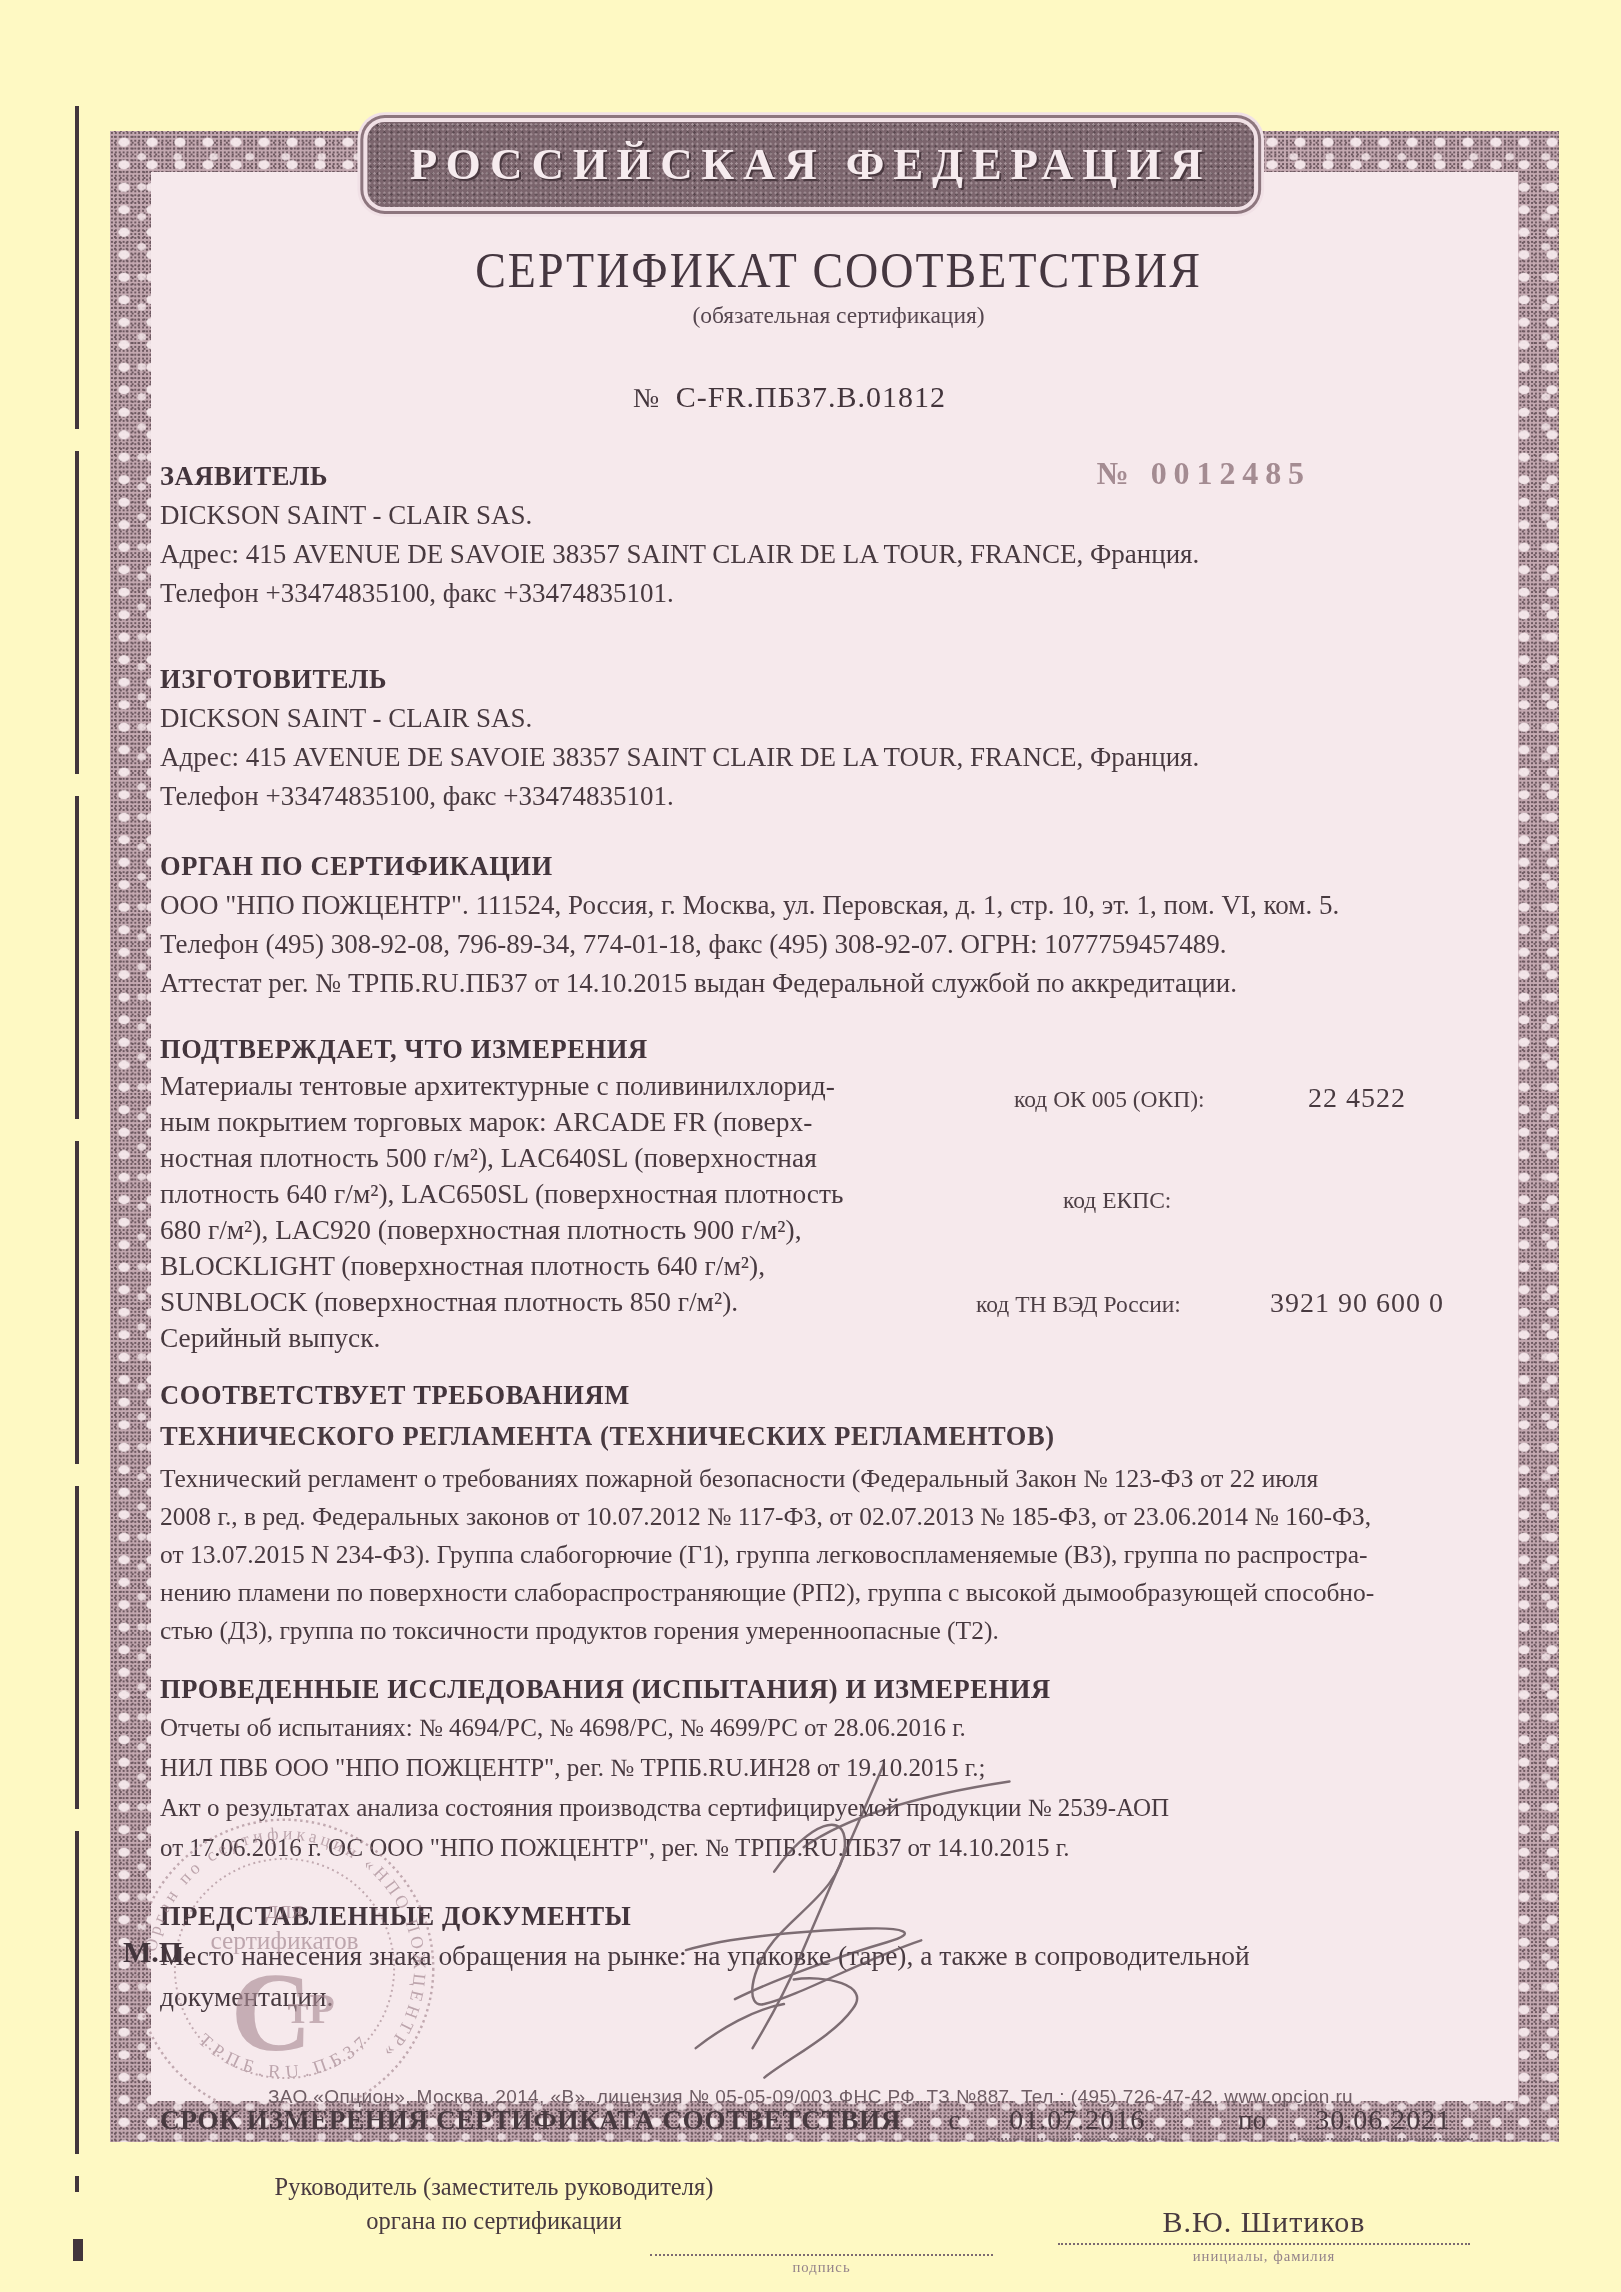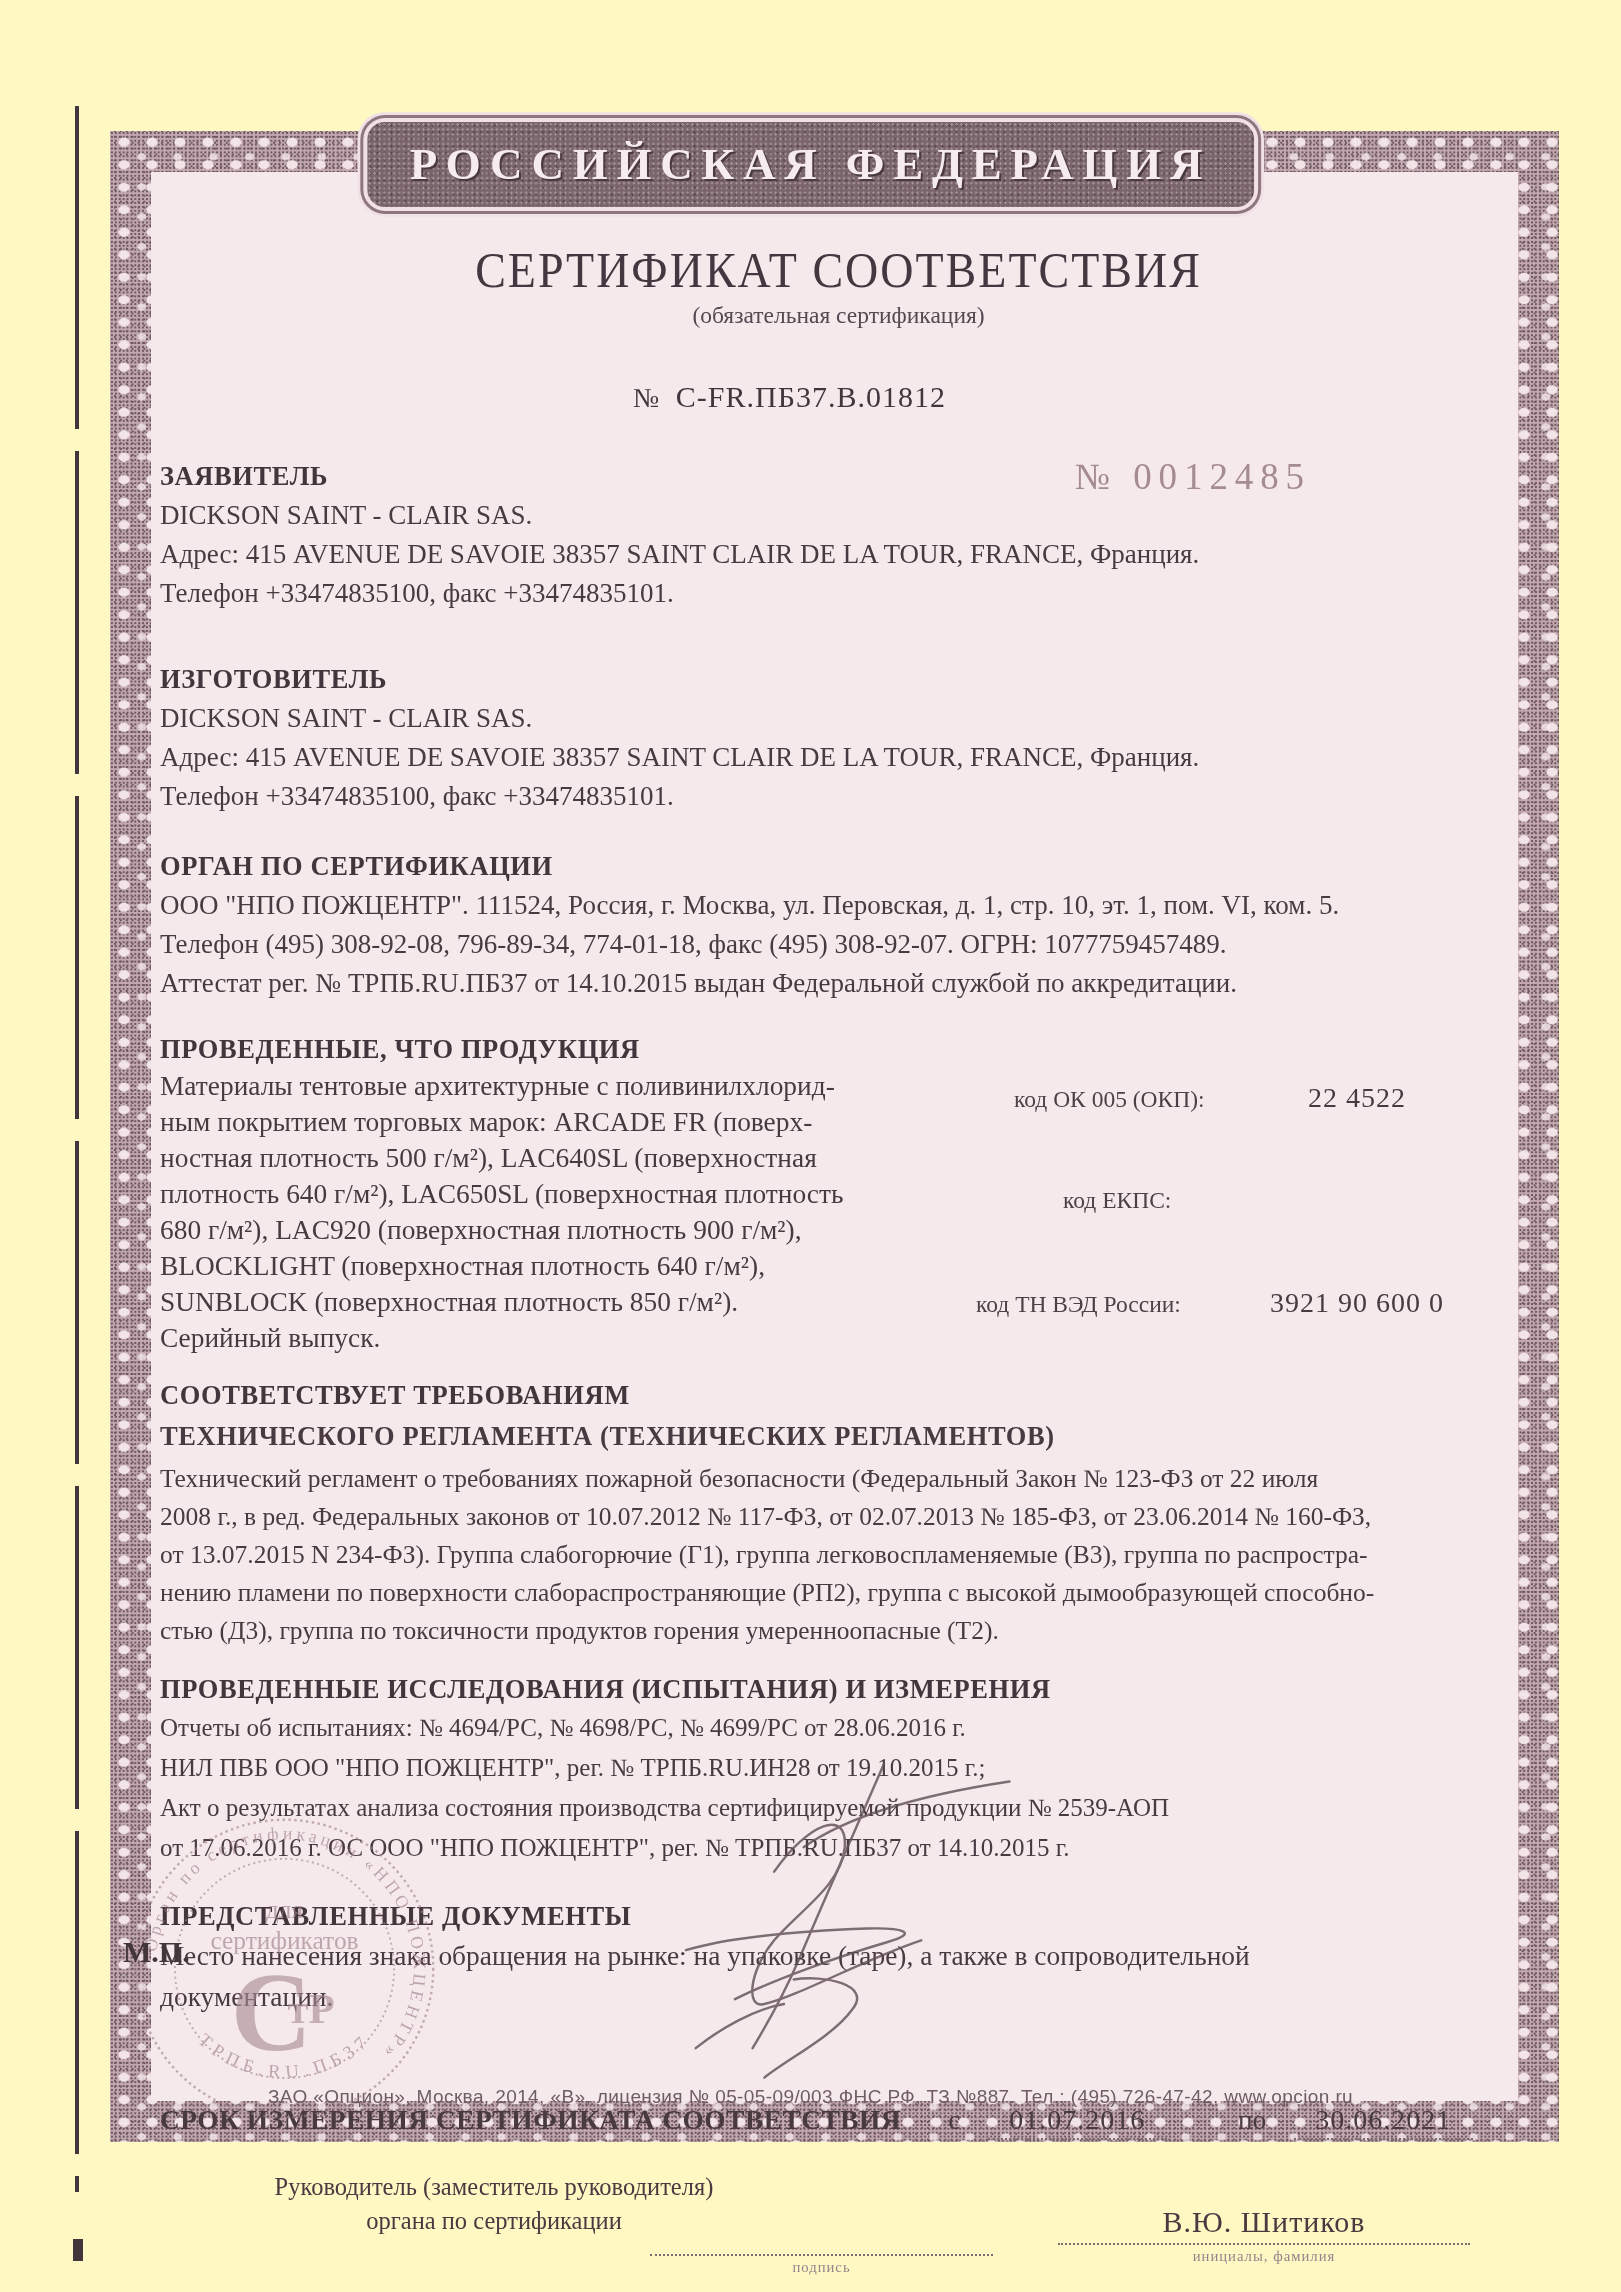--- a/index.html
+++ b/index.html
@@ -76,21 +76,21 @@
   }
   .doc-number .no-sign { font-size: 27.4px; margin-right: 15.7px; }
   .section { position: relative; }
   .sec-h {
     font-size: 26.5px; font-weight: bold; letter-spacing: 0.6px;
     margin: 0 0 3.9px; color: #43353c;
   }
   .lines { white-space: pre-line; font-size: 27px; line-height: 39px; }
   .blank-number {
     position: absolute; right: 206px; top: -5.9px;
-    font-size: 37px; letter-spacing: 6.9px; font-weight: 400;
+    font-size: 32px; letter-spacing: 6.9px; font-weight: 700;
     color: #9c8289; opacity: 0.9;
     text-shadow: 0 0 1px #f6e9ec;
   }
   .sec-applicant { margin-top: 47px; }
   .sec-manufacturer { margin-top: 51px; }
   .sec-organ { margin-top: 35px; }
   .sec-product { margin-top: 31px; }
   .product-row { display: flex; }
   .product-left {
     width: 692px; white-space: pre-line;
@@ -192,21 +192,21 @@
     </div>
 
     <div class="section sec-organ">
       <div class="sec-h">ОРГАН ПО СЕРТИФИКАЦИИ</div>
       <div class="lines">ООО "НПО ПОЖЦЕНТР". 111524, Россия, г. Москва, ул. Перовская, д. 1, стр. 10, эт. 1, пом. VI, ком. 5.
 Телефон (495) 308-92-08, 796-89-34, 774-01-18, факс (495) 308-92-07. ОГРН: 1077759457489.
 Аттестат рег. № ТРПБ.RU.ПБ37 от 14.10.2015 выдан Федеральной службой по аккредитации.</div>
     </div>
 
     <div class="section sec-product">
-      <div class="sec-h">ПРОВЕДЕННЫЕ, ЧТО ПРОДУКЦИЯ</div>
+      <div class="sec-h">ПОДТВЕРЖДАЕТ, ЧТО ИЗМЕРЕНИЯ</div>
       <div class="product-row">
         <div class="product-left">Материалы тентовые архитектурные с поливинилхлорид-
 ным покрытием торговых марок: ARCADE FR (поверх-
 ностная плотность 500 г/м²), LAC640SL (поверхностная
 плотность 640 г/м²), LAC650SL (поверхностная плотность
 680 г/м²), LAC920 (поверхностная плотность 900 г/м²),
 BLOCKLIGHT (поверхностная плотность 640 г/м²),
 SUNBLOCK (поверхностная плотность 850 г/м²).
 Серийный выпуск.</div>
         <div class="product-right">

